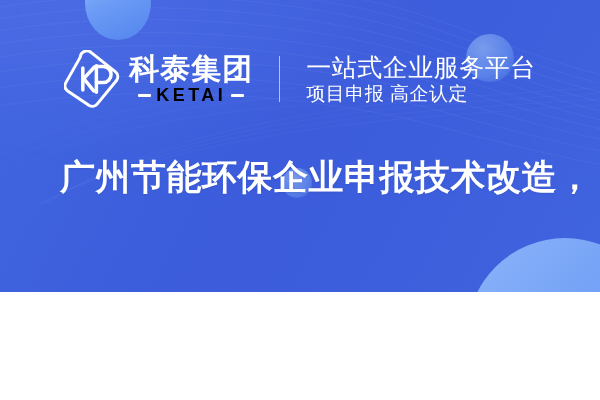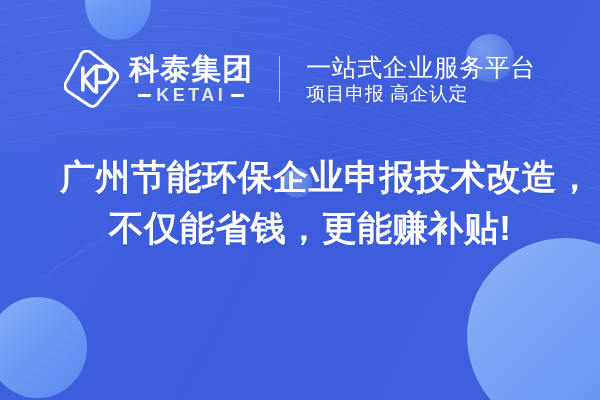--- a/index.html
+++ b/index.html
@@ -4,21 +4,21 @@
 <title>Banner</title>
 <style>
   html, body {
     margin: 0;
     padding: 0;
     background: #ffffff;
   }
   #banner {
     position: relative;
     width: 600px;
-    height: 400px;
+    height: 292px;
     overflow: hidden;
     background: #3f60dd;
     font-family: "Liberation Sans", "DejaVu Sans", sans-serif;
     user-select: none;
   }
 
   
   .bg-base {
     position: absolute;
     inset: 0;
@@ -113,21 +113,21 @@
     justify-content: center;
   }
   .logo-rule {
     display: block;
     width: 13px;
     height: 3px;
     background: #ffffff;
     border-radius: 1px;
   }
   .logo-en {
-    color: #e5e5e5;
+    color: #000000;
     font-size: 18px;
     font-weight: 700;
     letter-spacing: 3.5px;
     line-height: 1;
     white-space: nowrap;
   }
   .divider {
     width: 1px;
     height: 46px;
     background: rgba(255,255,255,.62);
@@ -239,16 +239,15 @@
 
     <div class="tagline-block">
       <div class="tagline-main">一站式企业服务平台</div>
       <div class="tagline-sub">项目申报 高企认定</div>
     </div>
 
   </div>
 
   <div class="headline">
     <div class="headline-line">广州节能环保企业申报技术改造，</div>
-    <div class="headline-line">不仅能省钱，更能赚补贴!</div>
   </div>
 
 </div>
 
 </body></html>

